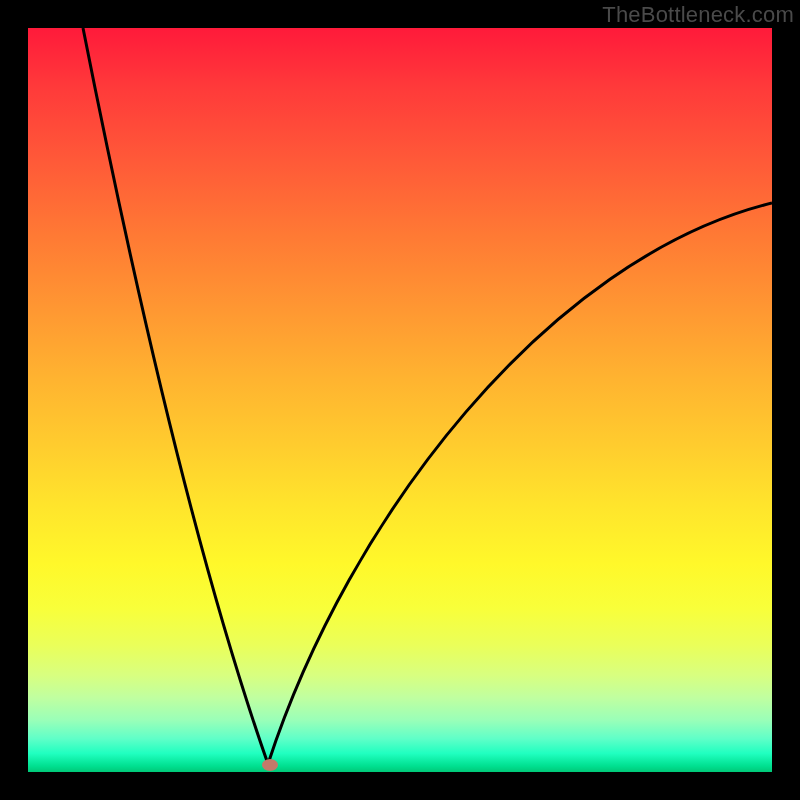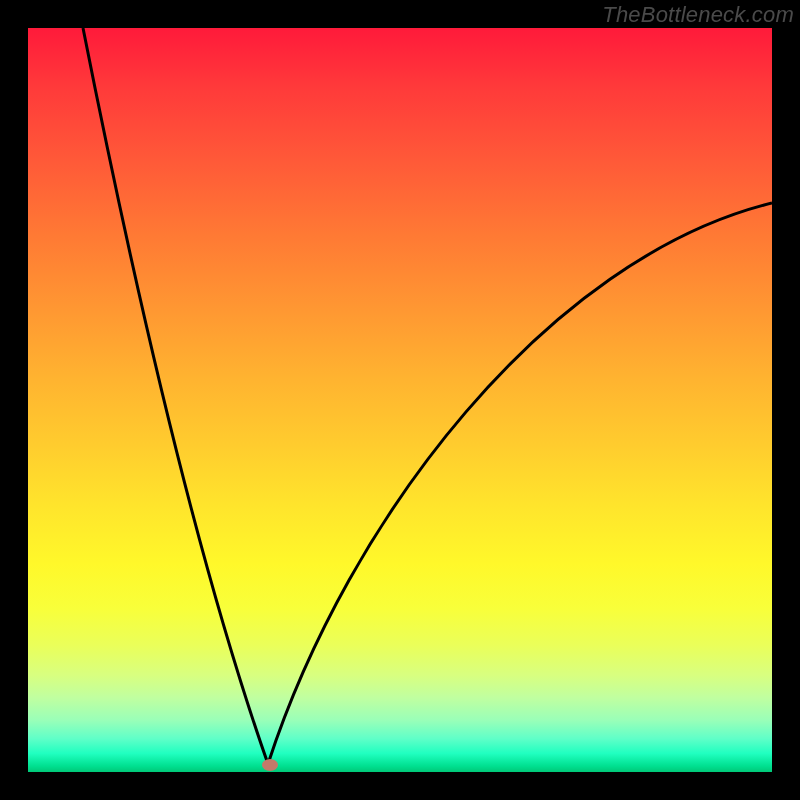--- a/index.html
+++ b/index.html
@@ -63,21 +63,20 @@
     height: 744px;
   }
   .watermark {
     position: absolute;
     top: 2px;
     right: 6px;
     font-size: 22px;
     font-weight: 500;
     color: #4a4a4a;
     letter-spacing: 0.2px;
-    font-style: italic;
   }
 </style>
 </head>
 <body>
 
 <div class="frame">
 
   <div class="plot-area">
     <div class="gradient-bg"></div>
 

